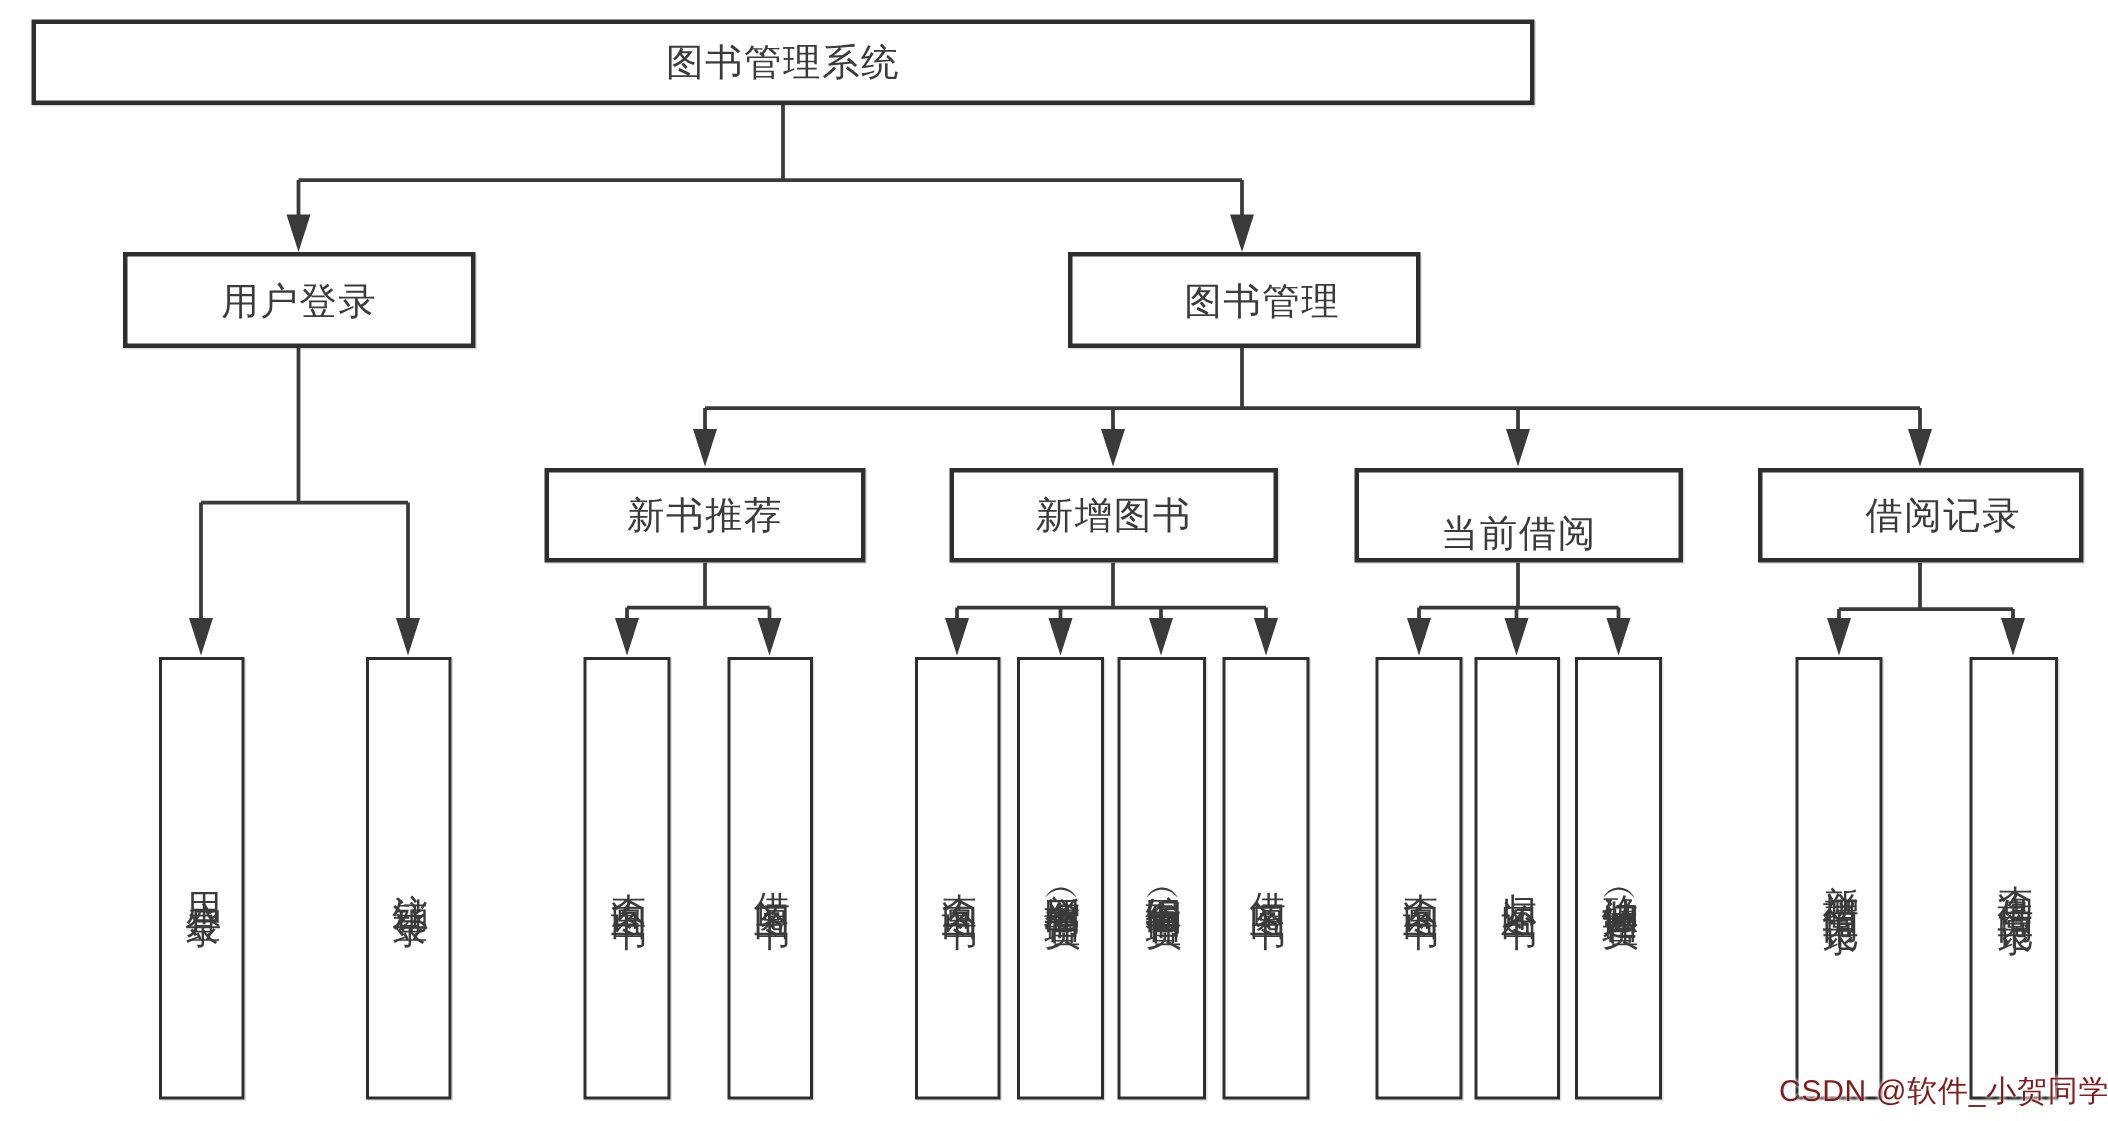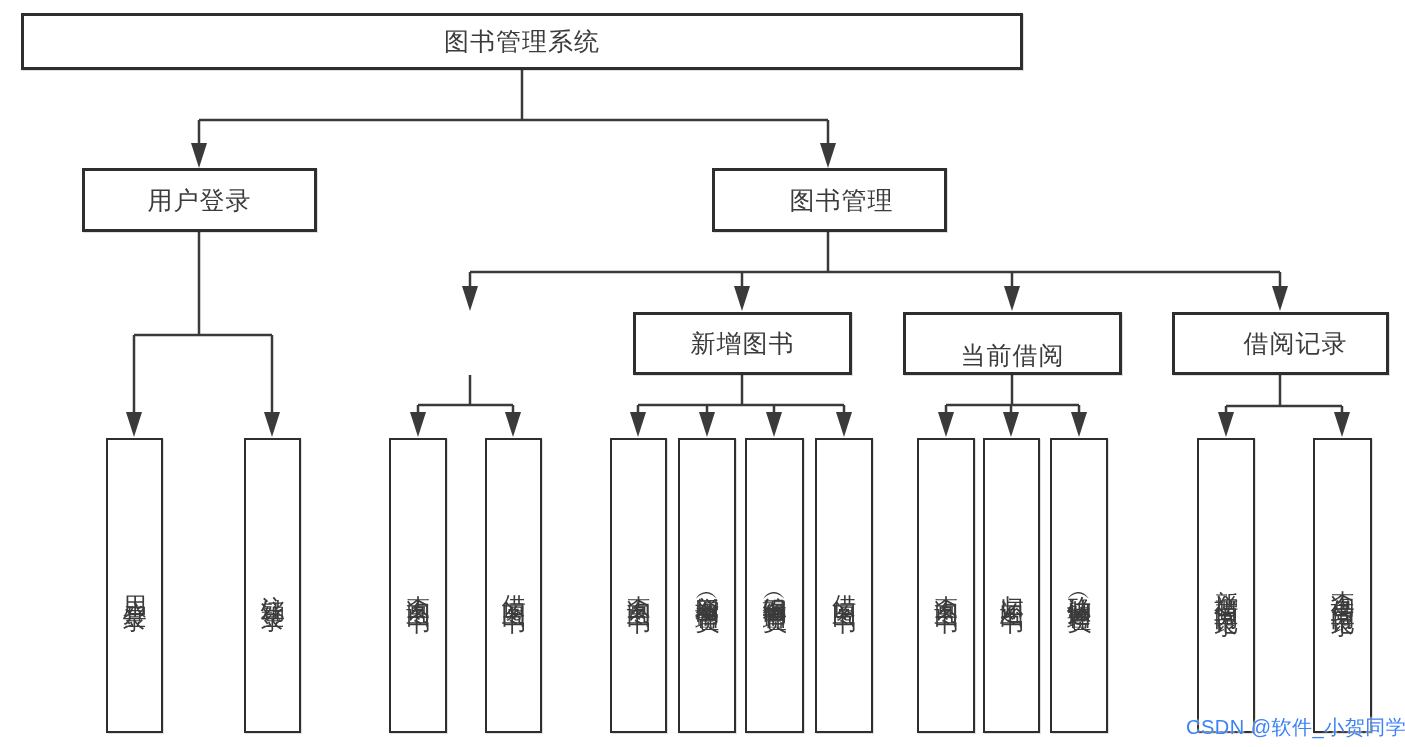--- a/index.html
+++ b/index.html
@@ -49,21 +49,21 @@
     font-size: 24px;
     letter-spacing: 5px;
     line-height: 1.1;
     white-space: nowrap;
   }
   .watermark {
     position: absolute;
     left: 1186px;
     top: 714px;
     font-size: 20px;
-    color: #3b82f6;
+    color: #7f1d1d;
     letter-spacing: 0.5px;
     text-shadow: 0 0 3px #ffffff, 0 0 3px #ffffff;
     white-space: nowrap;
   }
 </style>
 </head>
 <body>
 
 <div class="canvas">
 
@@ -118,20 +118,23 @@
     <span>图书管理系统</span>
   </div>
 
   <div class="node" style="left:82px; top:168px; width:235px; height:64px;">
     <span>用户登录</span>
   </div>
   <div class="node" style="left:712px; top:168px; width:235px; height:64px;padding-left:24px;">
     <span>图书管理</span>
   </div>
 
+  <div class="node" style="left:363px; top:312px; width:214px; height:63px;">
+    <span>新书推荐</span>
+  </div>
   <div class="node" style="left:633px; top:312px; width:219px; height:63px;">
     <span>新增图书</span>
   </div>
   <div class="node" style="left:903px; top:312px; width:219px; height:63px;align-items:flex-end;">
     <span>当前借阅</span>
   </div>
   <div class="node" style="left:1172px; top:312px; width:217px; height:63px;padding-left:30px;">
     <span>借阅记录</span>
   </div>
 

